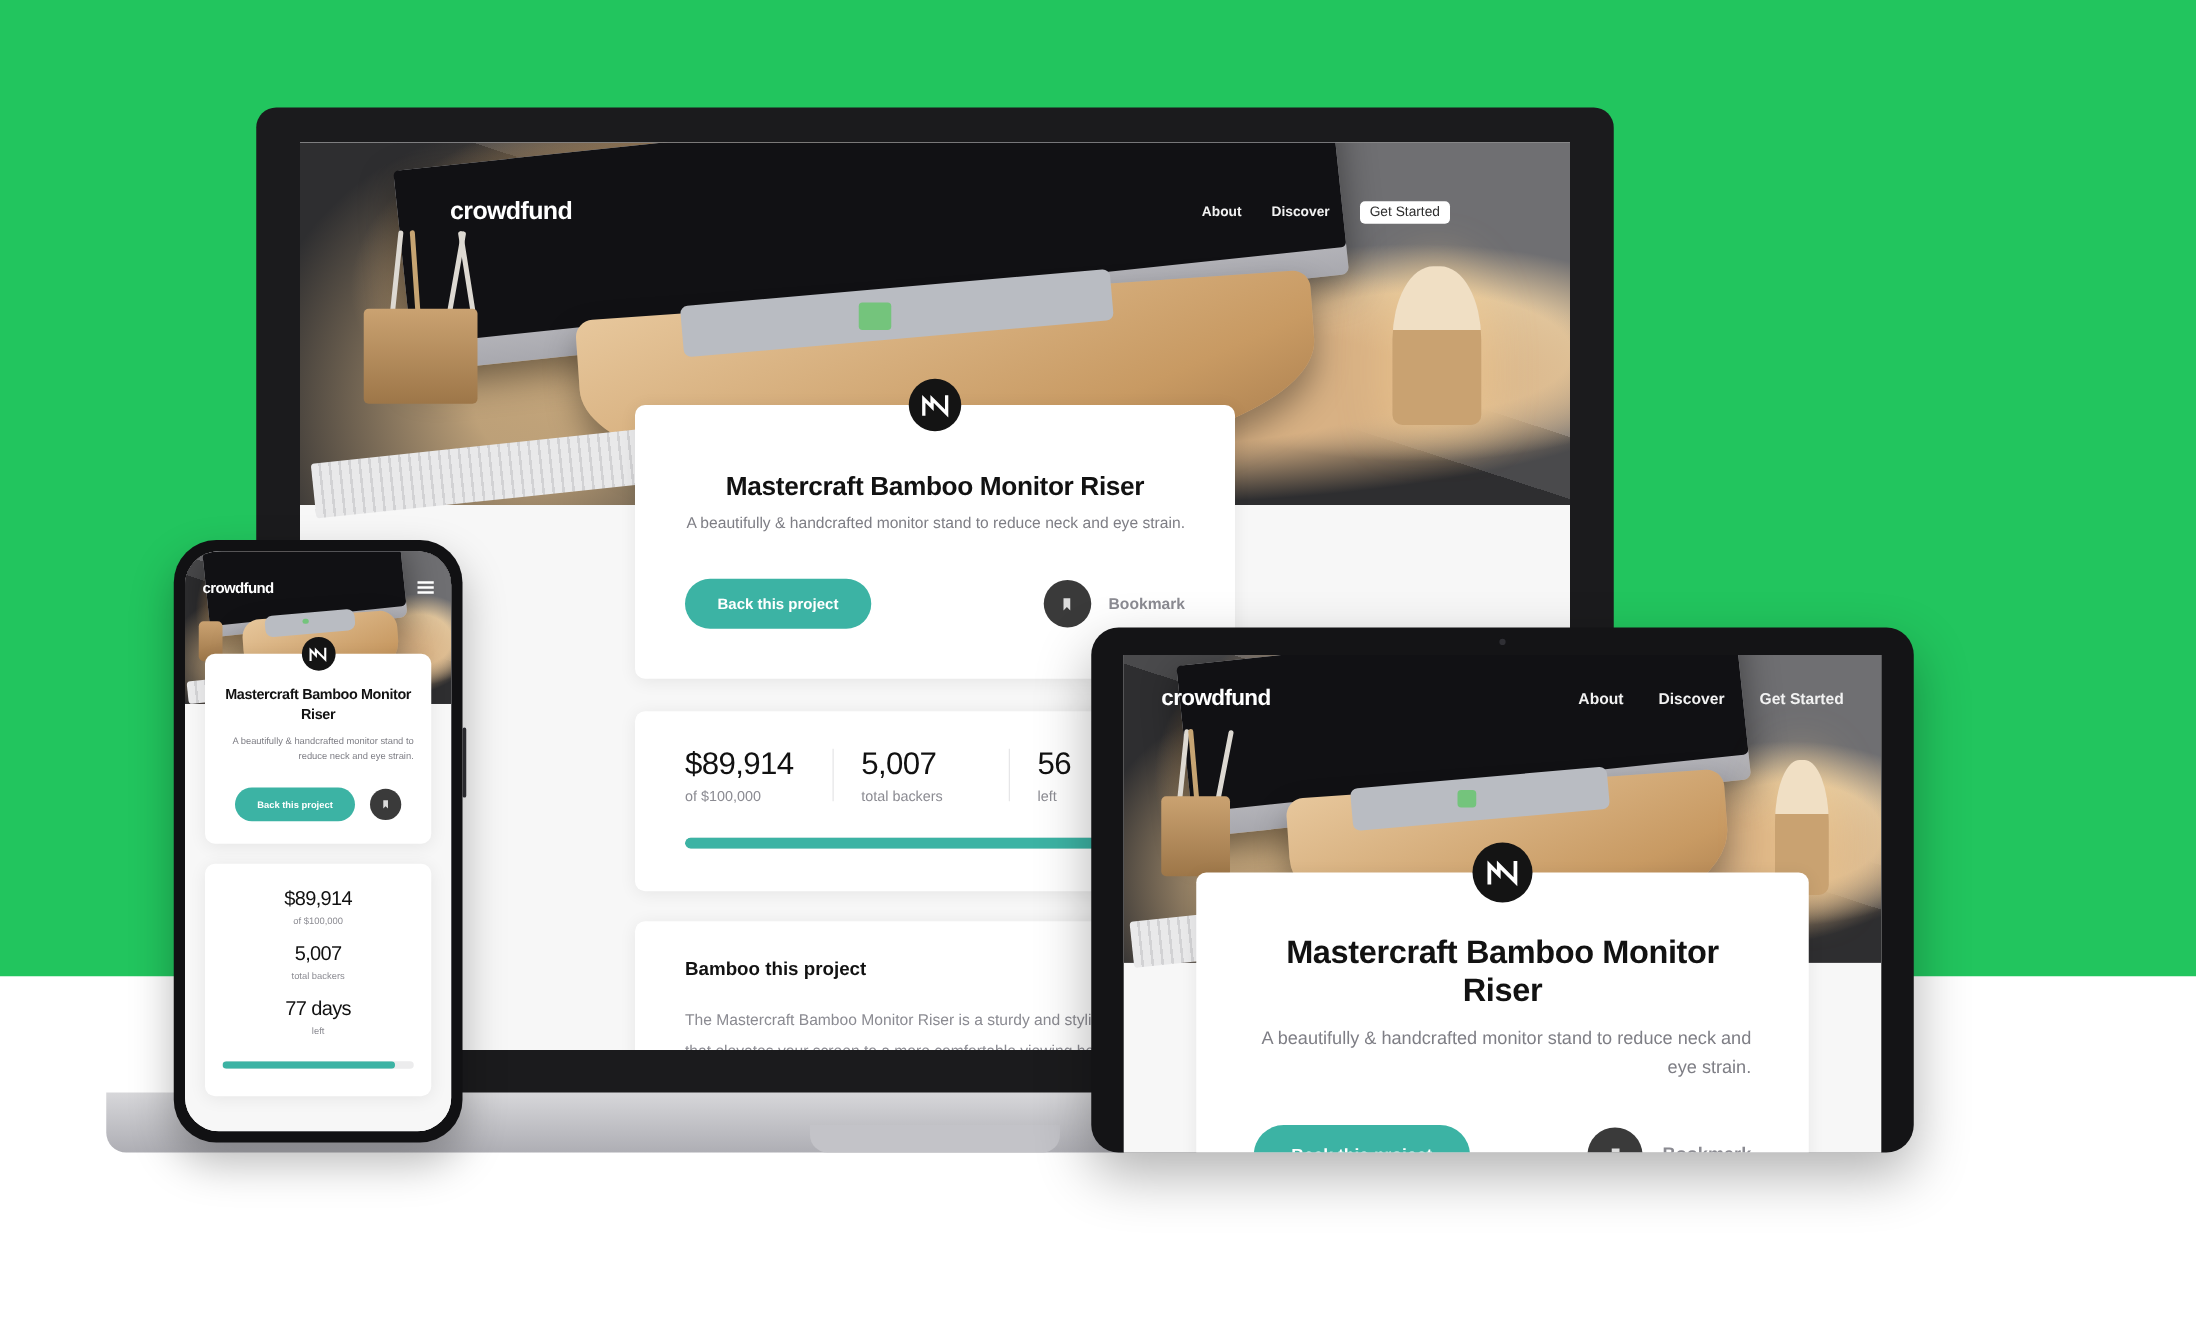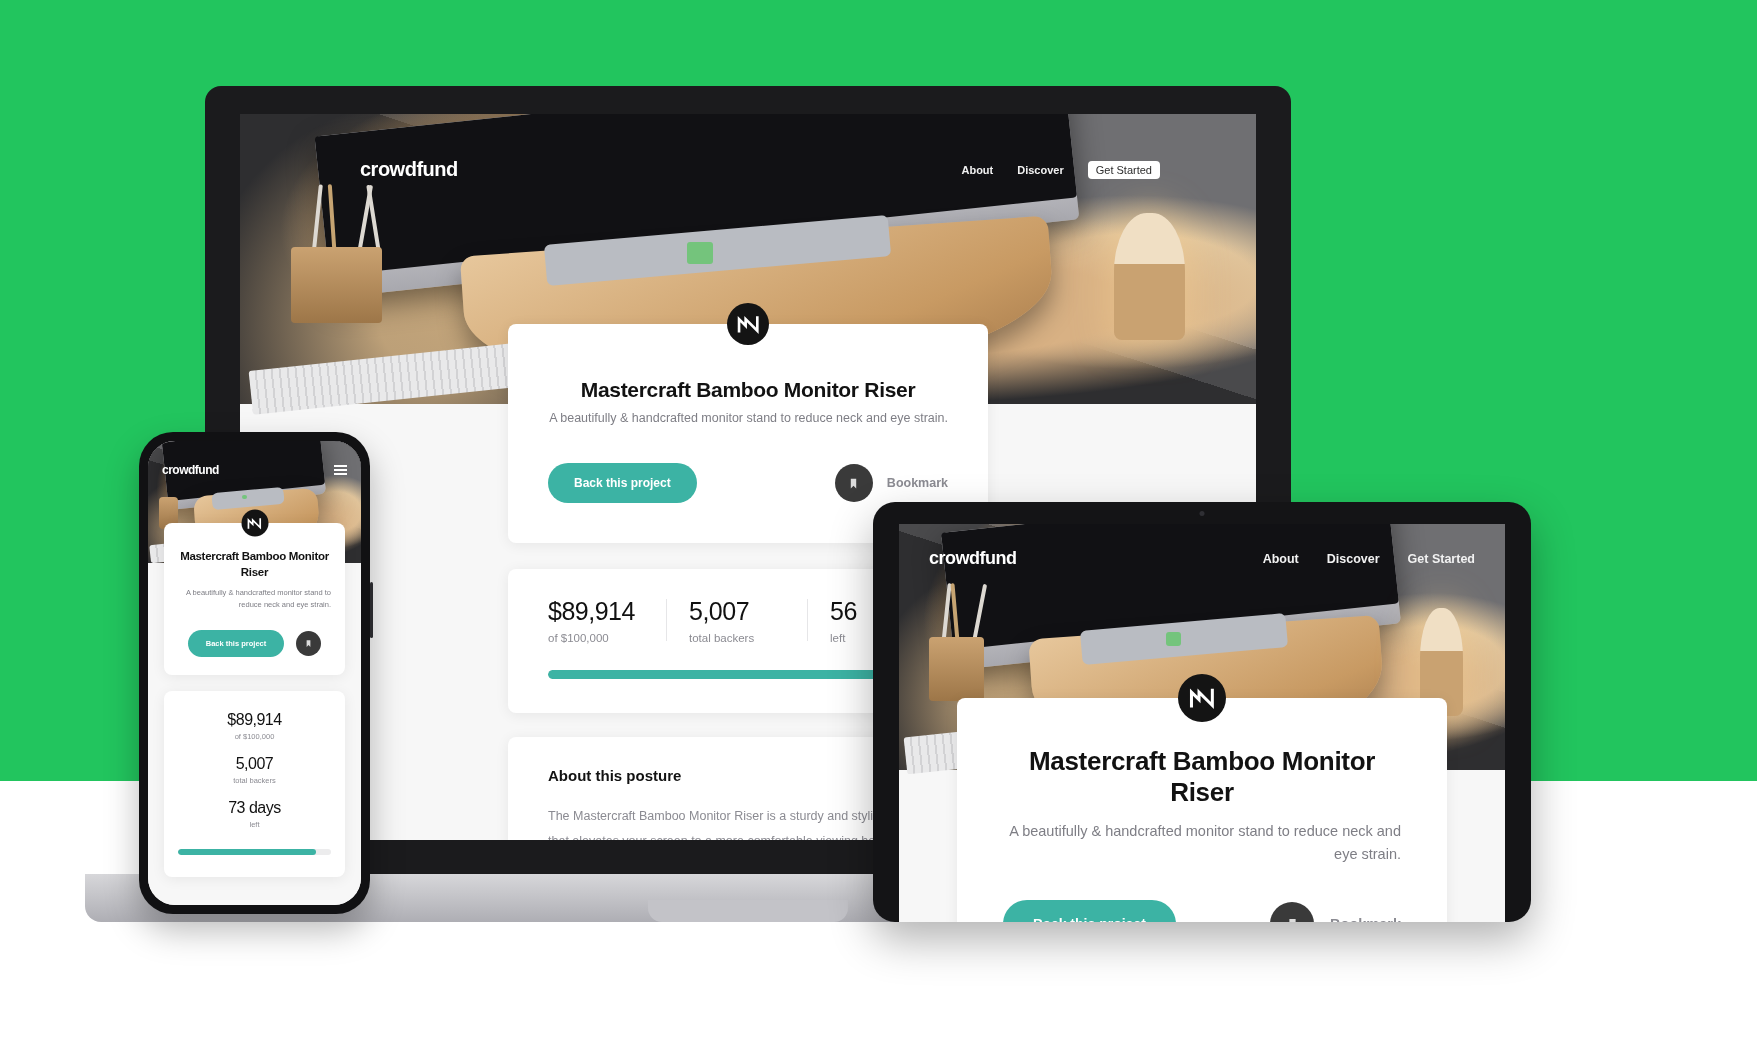--- a/index.html
+++ b/index.html
@@ -264,21 +264,21 @@
               <div class="stat-num">56</div>
               <div class="stat-sub">left</div>
             </div>
           </div>
           <div class="progress">
             <i style="width: 89.914%;"></i>
           </div>
         </div>
 
         <div class="card card3">
-          <div class="about-h">About this posture</div>
+          <div class="about-h">Bamboo this project</div>
           <div class="about-p">The Mastercraft Bamboo Monitor Riser is a sturdy and stylish platform that elevates your screen to a more comfortable viewing height. Placing your monitor at eye level has the potential to improve your posture and make you more comfortable while at work, helping you stay focused on the task at hand.</div>
         </div>
 
       </div>
     </div>
   </div>
 
   <div id="phone">
     <div class="frame"></div>
     <div class="btn-side"></div>
@@ -327,21 +327,21 @@
         <div class="card card2">
           <div class="statcell">
             <div class="stat-num">$89,914</div>
             <div class="stat-sub">of $100,000</div>
           </div>
           <div class="statcell">
             <div class="stat-num">5,007</div>
             <div class="stat-sub">total backers</div>
           </div>
           <div class="statcell">
-            <div class="stat-num">73 days</div>
+            <div class="stat-num">77 days</div>
             <div class="stat-sub">left</div>
           </div>
           <div class="progress">
             <i style="width: 89.914%;"></i>
           </div>
         </div>
 
       </div>
     </div>
   </div>

